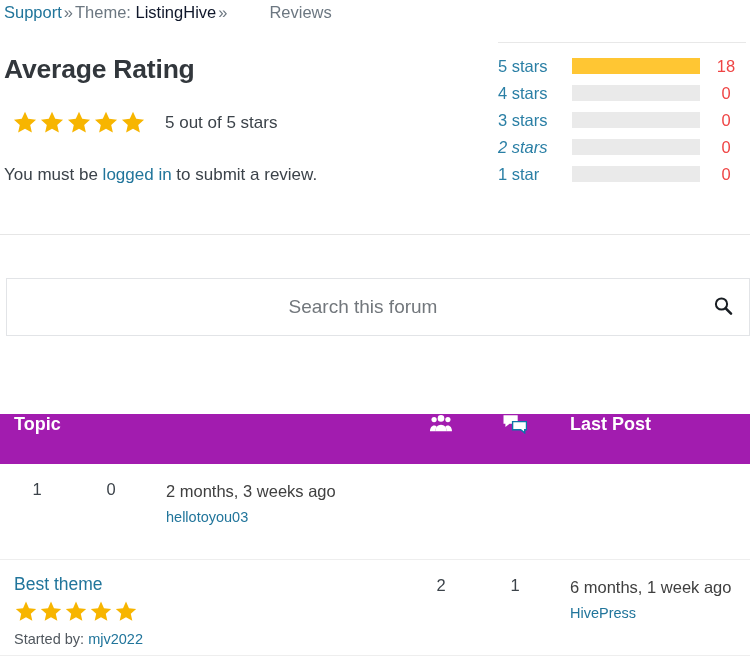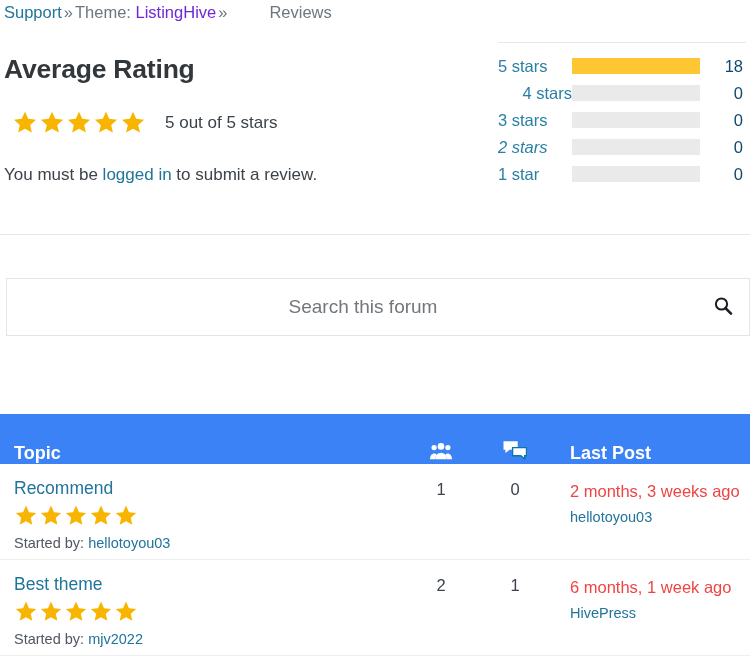--- a/index.html
+++ b/index.html
@@ -122,24 +122,24 @@
     background: #eaeaea;
     position: relative;
     overflow: hidden;
   }
   .bar-fill {
     height: 100%;
     background: #ffc633;
   }
   .bar-count {
     width: 34px;
-    text-align: right;
+    text-align: center;
     padding-left: 9px;
     font-size: 16.5px;
-    color: #0c4a6e;
+    color: #ef4444;
     line-height: 22px;
   }
 
   
   .divider {
     position: absolute;
     left: 0px;
     top: 234px;
     width: 750px;
     height: 1px;
@@ -189,24 +189,24 @@
   }
 
   
   .topic-table {
     position: absolute;
     left: 0px;
     top: 414px;
     width: 750px;
   }
   .table-head {
-    background: #3b82f6;
+    background: #a21caf;
     height: 50px;
     display: flex;
-    align-items: flex-end;
+    align-items: flex-start;
     color: #ffffff;
   }
   .col-topic {
     width: 404px;
     padding-left: 14px;
     box-sizing: border-box;
     font-size: 18px;
     font-weight: bold;
   }
   .col-voices {
@@ -280,40 +280,40 @@
     box-sizing: border-box;
   }
   .row-last {
     flex: 1;
     padding-left: 18px;
     box-sizing: border-box;
     padding-top: 4px;
   }
   .last-time {
     font-size: 16.5px;
-    color: #ef4444;
+    color: #404040;
     text-decoration: none;
     display: block;
     line-height: 22px;
     white-space: nowrap;
   }
   .last-author {
     margin-top: 5px;
     font-size: 14.5px;
     color: #21759b;
     text-decoration: none;
     display: block;
     line-height: 20px;
   }
 </style>
 </head>
 <body>
 
 <div class="breadcrumb">
-  <a href="#">Support</a><span class="sep">»</span><a href="#" style="color:#6c7781;">Theme: <span style="color:#6d28d9;">ListingHive</span></a><span class="sep">»</span><span class="plain">Reviews</span>
+  <a href="#">Support</a><span class="sep">»</span><a href="#" style="color:#6c7781;">Theme: <span style="color:#0f172a;">ListingHive</span></a><span class="sep">»</span><span class="plain">Reviews</span>
 </div>
 
 <div class="rating-title">Average Rating</div>
 
 <div class="rating-row">
   <div class="stars-big" id="big-stars">
       <svg class="star" width="26" height="26" viewBox="0 0 24 24">
         <path fill="#f7b500" d="M12 1.6l3.1 6.9 7.5.8-5.6 5 1.6 7.4L12 17.9 5.4 21.7 7 14.3 1.4 9.3l7.5-.8z"></path>
       </svg>
       <svg class="star" width="26" height="26" viewBox="0 0 24 24">
@@ -337,21 +337,21 @@
 <div class="breakdown">
   <div id="bar-rows">
       <div class="bar-row">
         <a href="#" class="bar-label" style="text-decoration:none;">5 stars</a>
         <div class="bar-track">
           <div class="bar-fill" style="width:100%;background:#ffc633;"></div>
         </div>
         <div class="bar-count">18</div>
       </div>
       <div class="bar-row">
-        <a href="#" class="bar-label" style="text-decoration:none;text-align:right;">4 stars</a>
+        <a href="#" class="bar-label" style="text-decoration:none;">4 stars</a>
         <div class="bar-track">
           <div class="bar-fill" style="width:0%;background:#ffc633;"></div>
         </div>
         <div class="bar-count">0</div>
       </div>
       <div class="bar-row">
         <a href="#" class="bar-label" style="text-decoration:none;">3 stars</a>
         <div class="bar-track">
           <div class="bar-fill" style="width:0%;background:#ffc633;"></div>
         </div>
@@ -408,41 +408,20 @@
         <svg width="24" height="20" viewBox="0 0 24 20">
           <path d="M0.5 1.2h14.2v8.6H6.6L2.4 13V9.8H0.5z" fill="#ffffff"></path>
           <path d="M9.6 7.6h13.9v8.2h-1.8v3.1l-4-3.1H9.6z" fill="#ffffff" stroke="#0b76a8" stroke-width="1.4"></path>
         </svg>
       </span>
     </div>
     <div class="col-last">Last Post</div>
   </div>
   <div id="table-rows">
       <div class="table-row">
-        <div class="row-topic">
-          <a href="#" class="topic-link">Recommend</a>
-          <div class="stars-small">
-            <svg class="star" width="24" height="24" viewBox="0 0 24 24">
-              <path fill="#f7b500" d="M12 1.6l3.1 6.9 7.5.8-5.6 5 1.6 7.4L12 17.9 5.4 21.7 7 14.3 1.4 9.3l7.5-.8z"></path>
-            </svg>
-            <svg class="star" width="24" height="24" viewBox="0 0 24 24">
-              <path fill="#f7b500" d="M12 1.6l3.1 6.9 7.5.8-5.6 5 1.6 7.4L12 17.9 5.4 21.7 7 14.3 1.4 9.3l7.5-.8z"></path>
-            </svg>
-            <svg class="star" width="24" height="24" viewBox="0 0 24 24">
-              <path fill="#f7b500" d="M12 1.6l3.1 6.9 7.5.8-5.6 5 1.6 7.4L12 17.9 5.4 21.7 7 14.3 1.4 9.3l7.5-.8z"></path>
-            </svg>
-            <svg class="star" width="24" height="24" viewBox="0 0 24 24">
-              <path fill="#f7b500" d="M12 1.6l3.1 6.9 7.5.8-5.6 5 1.6 7.4L12 17.9 5.4 21.7 7 14.3 1.4 9.3l7.5-.8z"></path>
-            </svg>
-            <svg class="star" width="24" height="24" viewBox="0 0 24 24">
-              <path fill="#f7b500" d="M12 1.6l3.1 6.9 7.5.8-5.6 5 1.6 7.4L12 17.9 5.4 21.7 7 14.3 1.4 9.3l7.5-.8z"></path>
-            </svg>
-          </div>
-          <div class="started-by">Started by: <a href="#">hellotoyou03</a></div>
-        </div>
         <div class="row-num">1</div>
         <div class="row-num">0</div>
         <div class="row-last">
           <a href="#" class="last-time">2 months, 3 weeks ago</a>
           <a href="#" class="last-author">hellotoyou03</a>
         </div>
       </div>
       <div class="table-row">
         <div class="row-topic">
           <a href="#" class="topic-link">Best theme</a>

